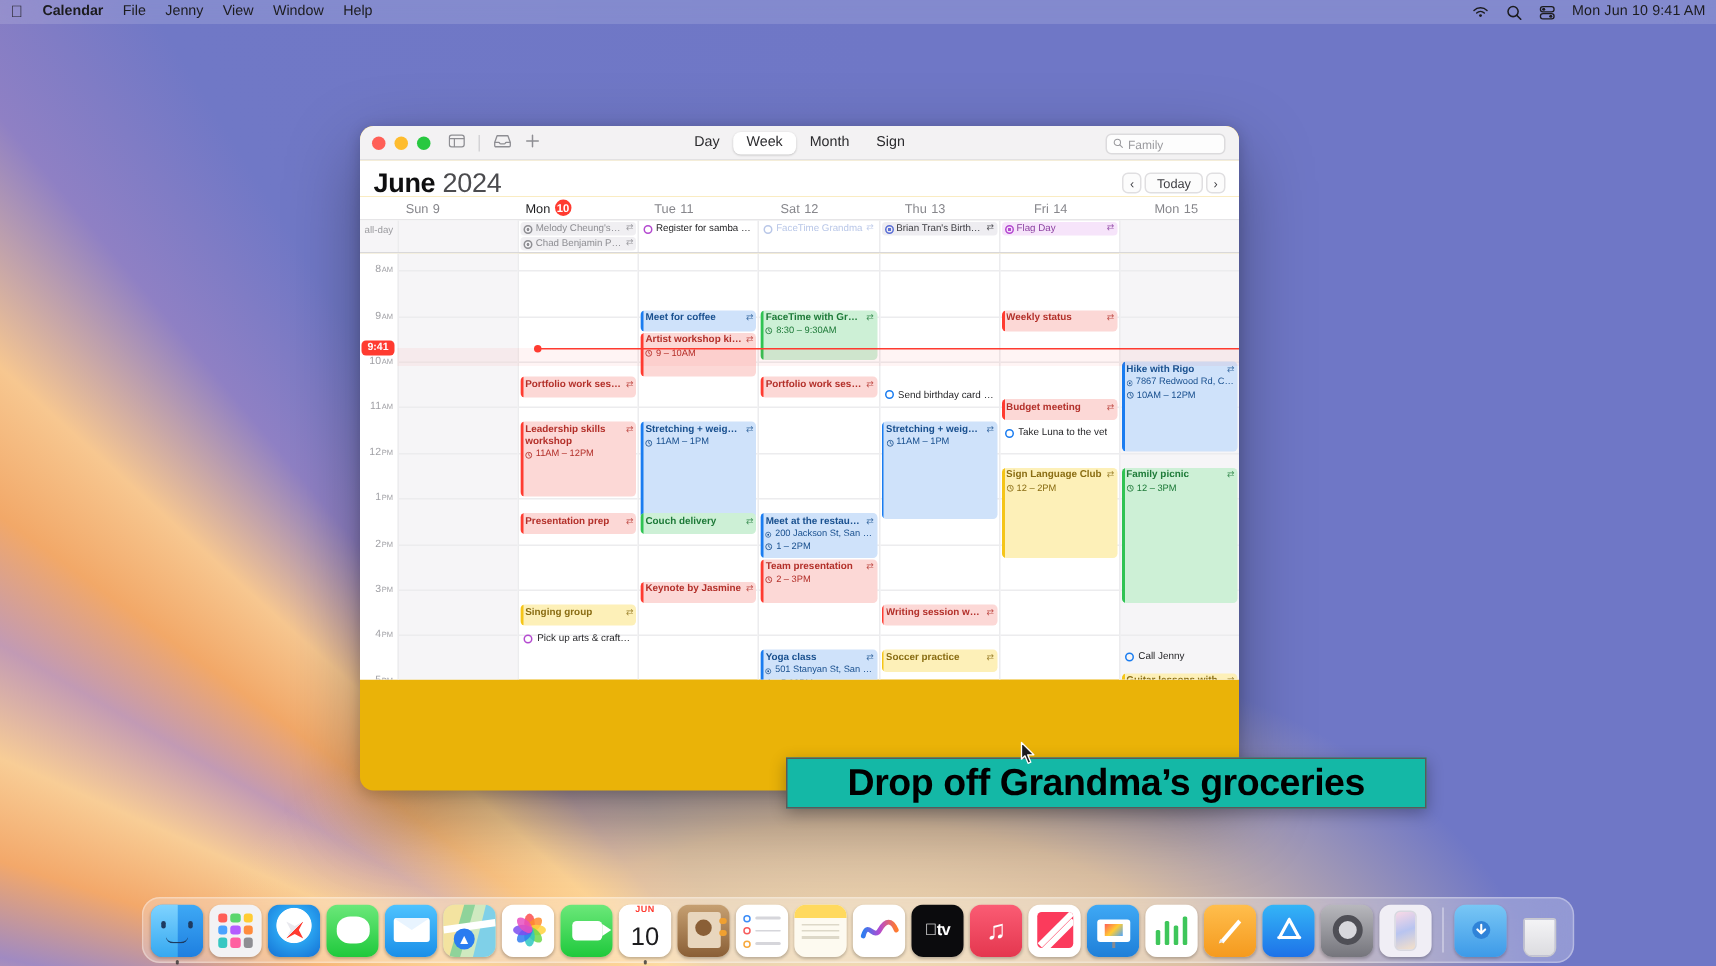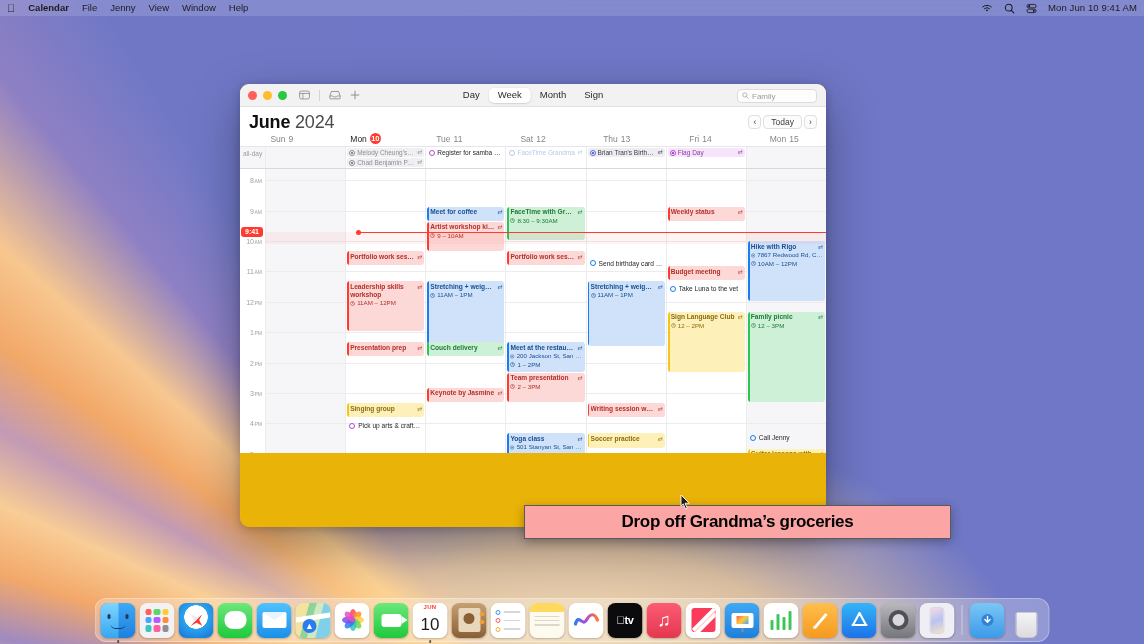--- a/index.html
+++ b/index.html
@@ -201,23 +201,23 @@
     position: absolute; left: 1px; width: 22px; height: 10px; border-radius: 3px;
     background: #ff3b30; color: #fff; font-size: 7px; font-weight: bold;
     display: flex; align-items: center; justify-content: center; z-index: 14;
     transform: translateY(-50%);
   }
   #nowband { position:absolute; left:25px; right:0; background: rgba(255,59,48,.055); z-index: 1; }
 
   
   #tooltip {
     position: absolute; left: 524px; top: 505px; width: 427px; height: 34px;
-    background: #fca5a5; border: 1px solid #5a5a5a;
+    background: #14b8a6; border: 1px solid #5a5a5a;
     display: flex; align-items: center; justify-content: center;
-    font-size: 17px; font-weight: bold; color: #000; letter-spacing: -.3px;
+    font-size: 25px; font-weight: bold; color: #000; letter-spacing: -.3px;
     box-shadow: 0 3px 10px rgba(0,0,0,.3);
     z-index: 60;
   }
   #cursor { position: absolute; left: 680px; top: 494px; z-index: 61; }
 
   
   #dock {
     position: absolute; left: 50%; transform: translateX(-50%);
     bottom: 2px; height: 44px;
     background: rgba(255,255,255,.25);

